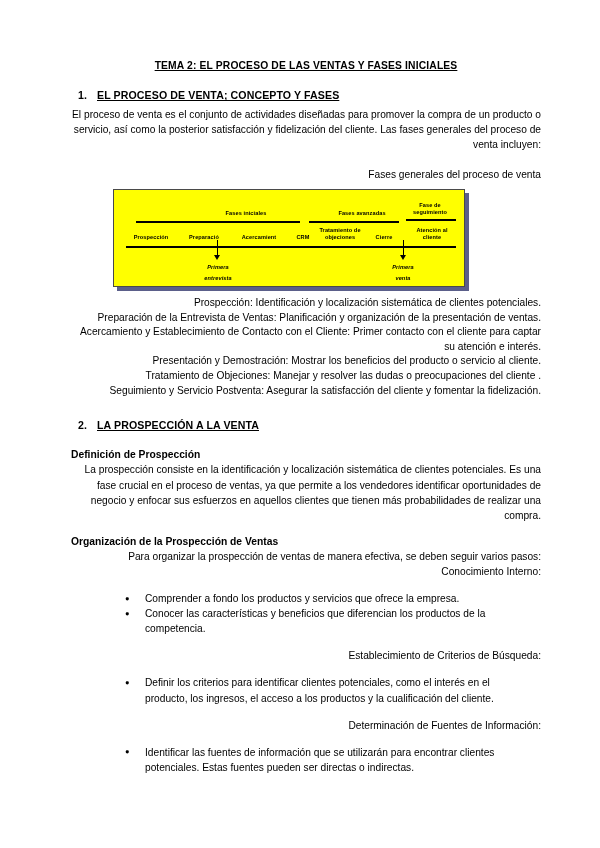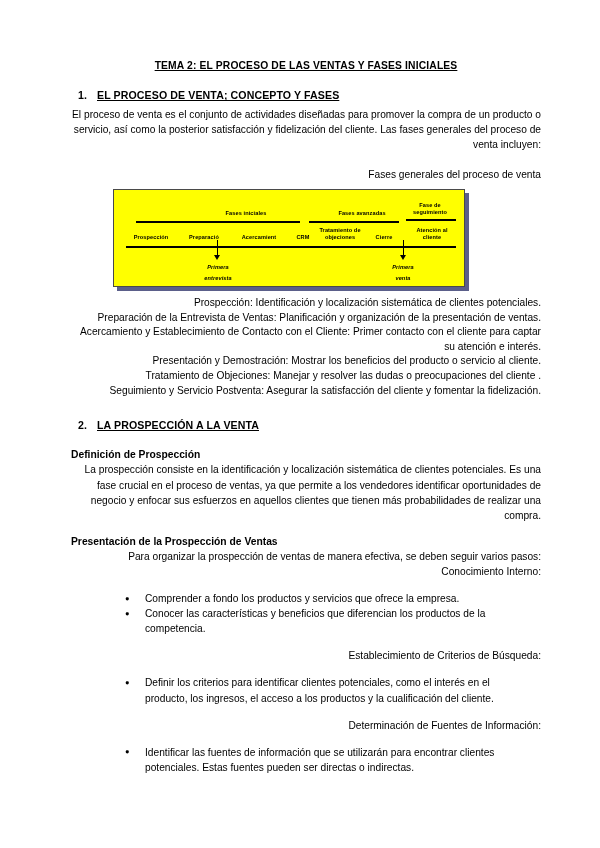--- a/index.html
+++ b/index.html
@@ -233,21 +233,21 @@
     <span class="txt">LA PROSPECCIÓN A LA VENTA</span>
   </div>
 
   <div class="gap-sm"></div>
 
   <p class="bold-lead">Definición de Prospección</p>
   <p class="para">La prospección consiste en la identificación y localización sistemática de clientes potenciales. Es una fase crucial en el proceso de ventas, ya que permite a los vendedores identificar oportunidades de negocio y enfocar sus esfuerzos en aquellos clientes que tienen más probabilidades de realizar una compra.</p>
 
   <div class="gap-sm"></div>
 
-  <p class="bold-lead">Presentación de la Prospección de Ventas</p>
+  <p class="bold-lead">Organización de la Prospección de Ventas</p>
   <p class="para">Para organizar la prospección de ventas de manera efectiva, se deben seguir varios pasos:</p>
 
   <p class="para">Conocimiento Interno:</p>
   <ul class="bullets">
     <li>Comprender a fondo los productos y servicios que ofrece la empresa.</li>
     <li>Conocer las características y beneficios que diferencian los productos de la competencia.</li>
   </ul>
 
   <p class="para">Establecimiento de Criterios de Búsqueda:</p>
   <ul class="bullets">

